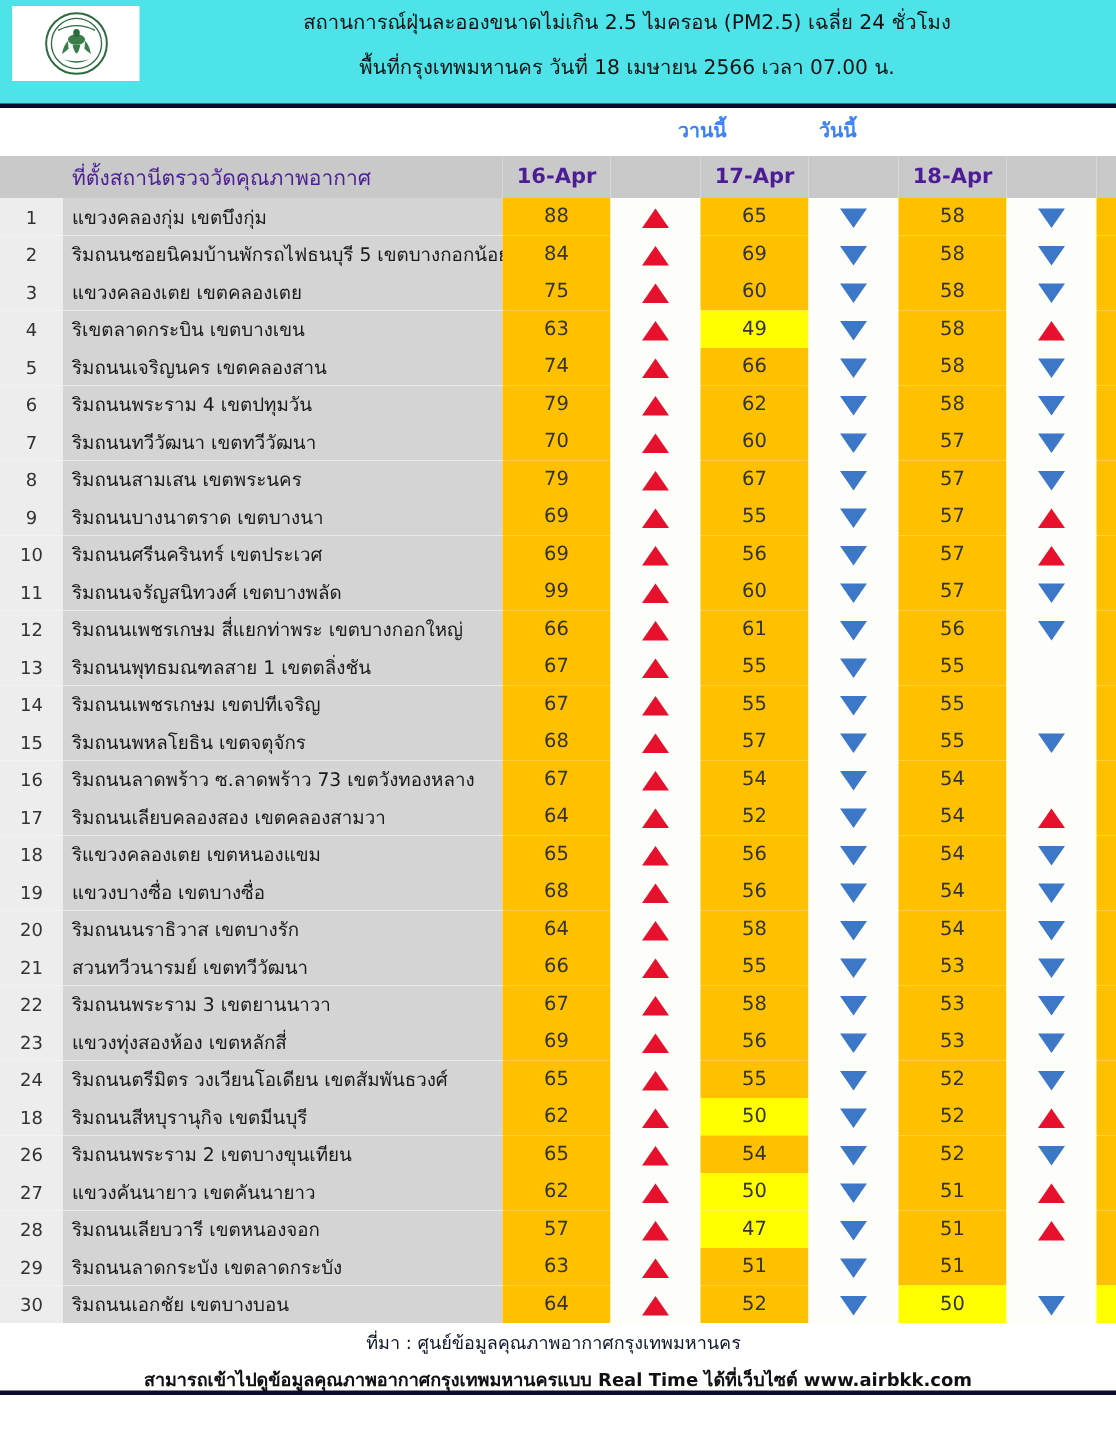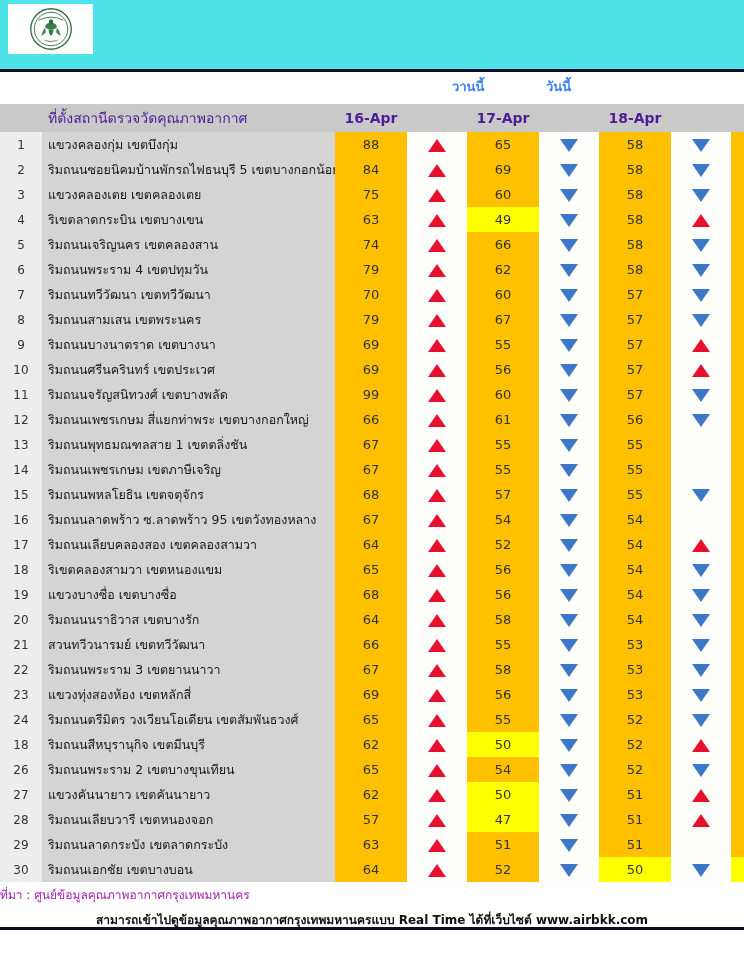--- a/index.html
+++ b/index.html
@@ -141,24 +141,24 @@
   .tri.down{border-top:13px solid #3D78C8;}
   .tri.none{border:none;width:0;height:0;}
 
   
   .footer{
     position:relative;
     background:#ffffff;
     padding-top:4px;
   }
   .f-source{
-    text-align:left;
+    text-align:center;
     padding-right:6px;
     font-size:12px;
-    color:#a21caf;
+    color:#0f172a;
     line-height:18px;
   }
   .f-note{
     text-align:center;
     font-size:12px;
     color:#111;
     line-height:20px;
     padding-top:6px;
     font-weight:bold;
   }
@@ -179,20 +179,22 @@
       <ellipse cx="50" cy="44" rx="13" ry="8" fill="#3b7d4b"></ellipse>
       <path d="M37 46 Q30 54 28 66 Q34 62 38 58 Z" fill="#3b7d4b"></path>
       <path d="M63 46 Q70 54 72 66 Q66 62 62 58 Z" fill="#3b7d4b"></path>
       <ellipse cx="50" cy="34" rx="5" ry="6" fill="#2d6b3f"></ellipse>
       <path d="M44 52 Q50 78 56 52 Z" fill="#3b7d4b"></path>
       <path d="M30 74 Q50 84 70 74 Q50 80 30 74 Z" fill="#2d6b3f"></path>
       <path d="M22 30 Q50 16 78 30" fill="none" stroke="#2d6b3f" stroke-width="2"></path>
     </svg>
   </div>
   <div class="header-text">
+    <div class="hline1">สถานการณ์ฝุ่นละอองขนาดไม่เกิน 2.5 ไมครอน (PM2.5) เฉลี่ย 24 ชั่วโมง</div>
+    <div class="hline2">พื้นที่กรุงเทพมหานคร วันที่ 18 เมษายน 2566 เวลา 07.00 น.</div>
   </div>
 </div>
 
 <div class="subhead">
   <div class="lbl yest">วานนี้</div>
   <div class="lbl today">วันนี้</div>
 </div>
 
 <table class="aqi">
   <colgroup>
@@ -358,21 +360,21 @@
         <td class="val orange">67</td>
         <td class="arrow"><span class="tri up"></span></td>
         <td class="val orange">55</td>
         <td class="arrow"><span class="tri down"></span></td>
         <td class="val orange">55</td>
         <td class="arrow"><span class="tri none"></span></td>
         <td class="val orange">111</td>
       </tr>
       <tr>
         <td class="no">14</td>
-        <td class="name">ริมถนนเพชรเกษม เขตภาษีเจริญ</td>
+        <td class="name">ริมถนนเพชรเกษม เขตปทีเจริญ</td>
         <td class="val orange">67</td>
         <td class="arrow"><span class="tri up"></span></td>
         <td class="val orange">55</td>
         <td class="arrow"><span class="tri down"></span></td>
         <td class="val orange">55</td>
         <td class="arrow"><span class="tri none"></span></td>
         <td class="val orange">111</td>
       </tr>
       <tr>
         <td class="no">15</td>
@@ -380,21 +382,21 @@
         <td class="val orange">68</td>
         <td class="arrow"><span class="tri up"></span></td>
         <td class="val orange">57</td>
         <td class="arrow"><span class="tri down"></span></td>
         <td class="val orange">55</td>
         <td class="arrow"><span class="tri down"></span></td>
         <td class="val orange">111</td>
       </tr>
       <tr>
         <td class="no">16</td>
-        <td class="name">ริมถนนลาดพร้าว ซ.ลาดพร้าว 95 เขตวังทองหลาง</td>
+        <td class="name">ริมถนนลาดพร้าว ซ.ลาดพร้าว 73 เขตวังทองหลาง</td>
         <td class="val orange">67</td>
         <td class="arrow"><span class="tri up"></span></td>
         <td class="val orange">54</td>
         <td class="arrow"><span class="tri down"></span></td>
         <td class="val orange">54</td>
         <td class="arrow"><span class="tri none"></span></td>
         <td class="val orange">109</td>
       </tr>
       <tr>
         <td class="no">17</td>
@@ -402,21 +404,21 @@
         <td class="val orange">64</td>
         <td class="arrow"><span class="tri up"></span></td>
         <td class="val orange">52</td>
         <td class="arrow"><span class="tri down"></span></td>
         <td class="val orange">54</td>
         <td class="arrow"><span class="tri up"></span></td>
         <td class="val orange">109</td>
       </tr>
       <tr>
         <td class="no">18</td>
-        <td class="name">ริเขตคลองสามวา เขตหนองแขม</td>
+        <td class="name">ริแขวงคลองเตย เขตหนองแขม</td>
         <td class="val orange">65</td>
         <td class="arrow"><span class="tri up"></span></td>
         <td class="val orange">56</td>
         <td class="arrow"><span class="tri down"></span></td>
         <td class="val orange">54</td>
         <td class="arrow"><span class="tri down"></span></td>
         <td class="val orange">109</td>
       </tr>
       <tr>
         <td class="no">19</td>

